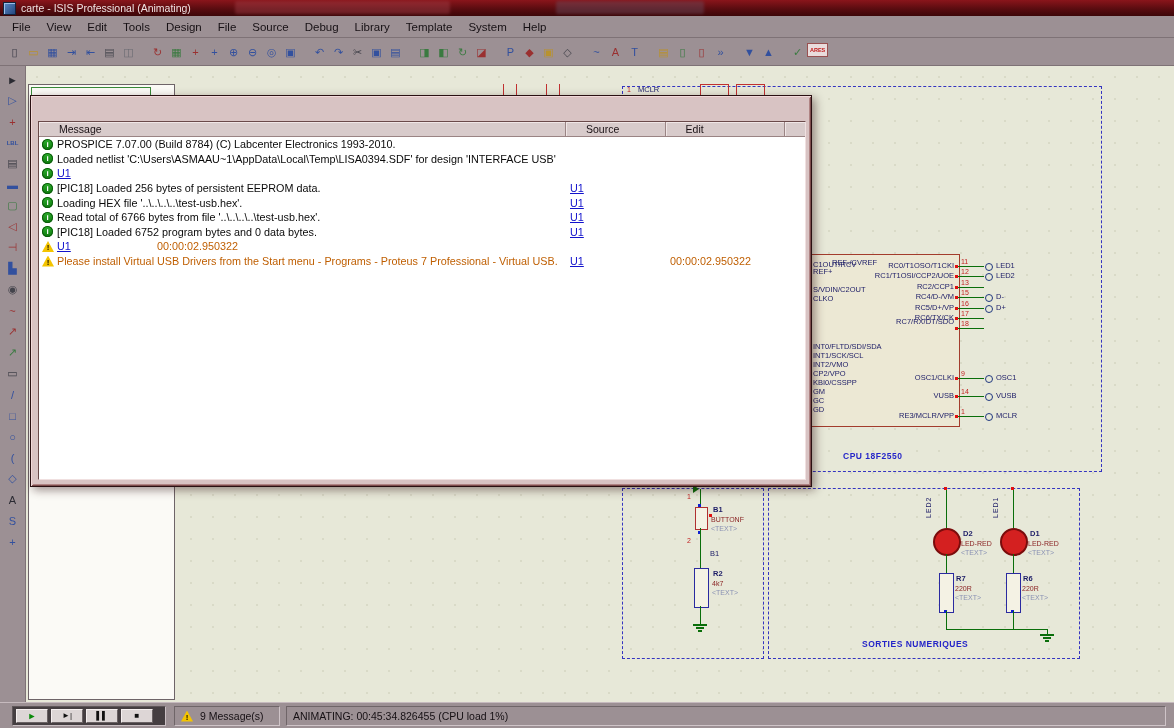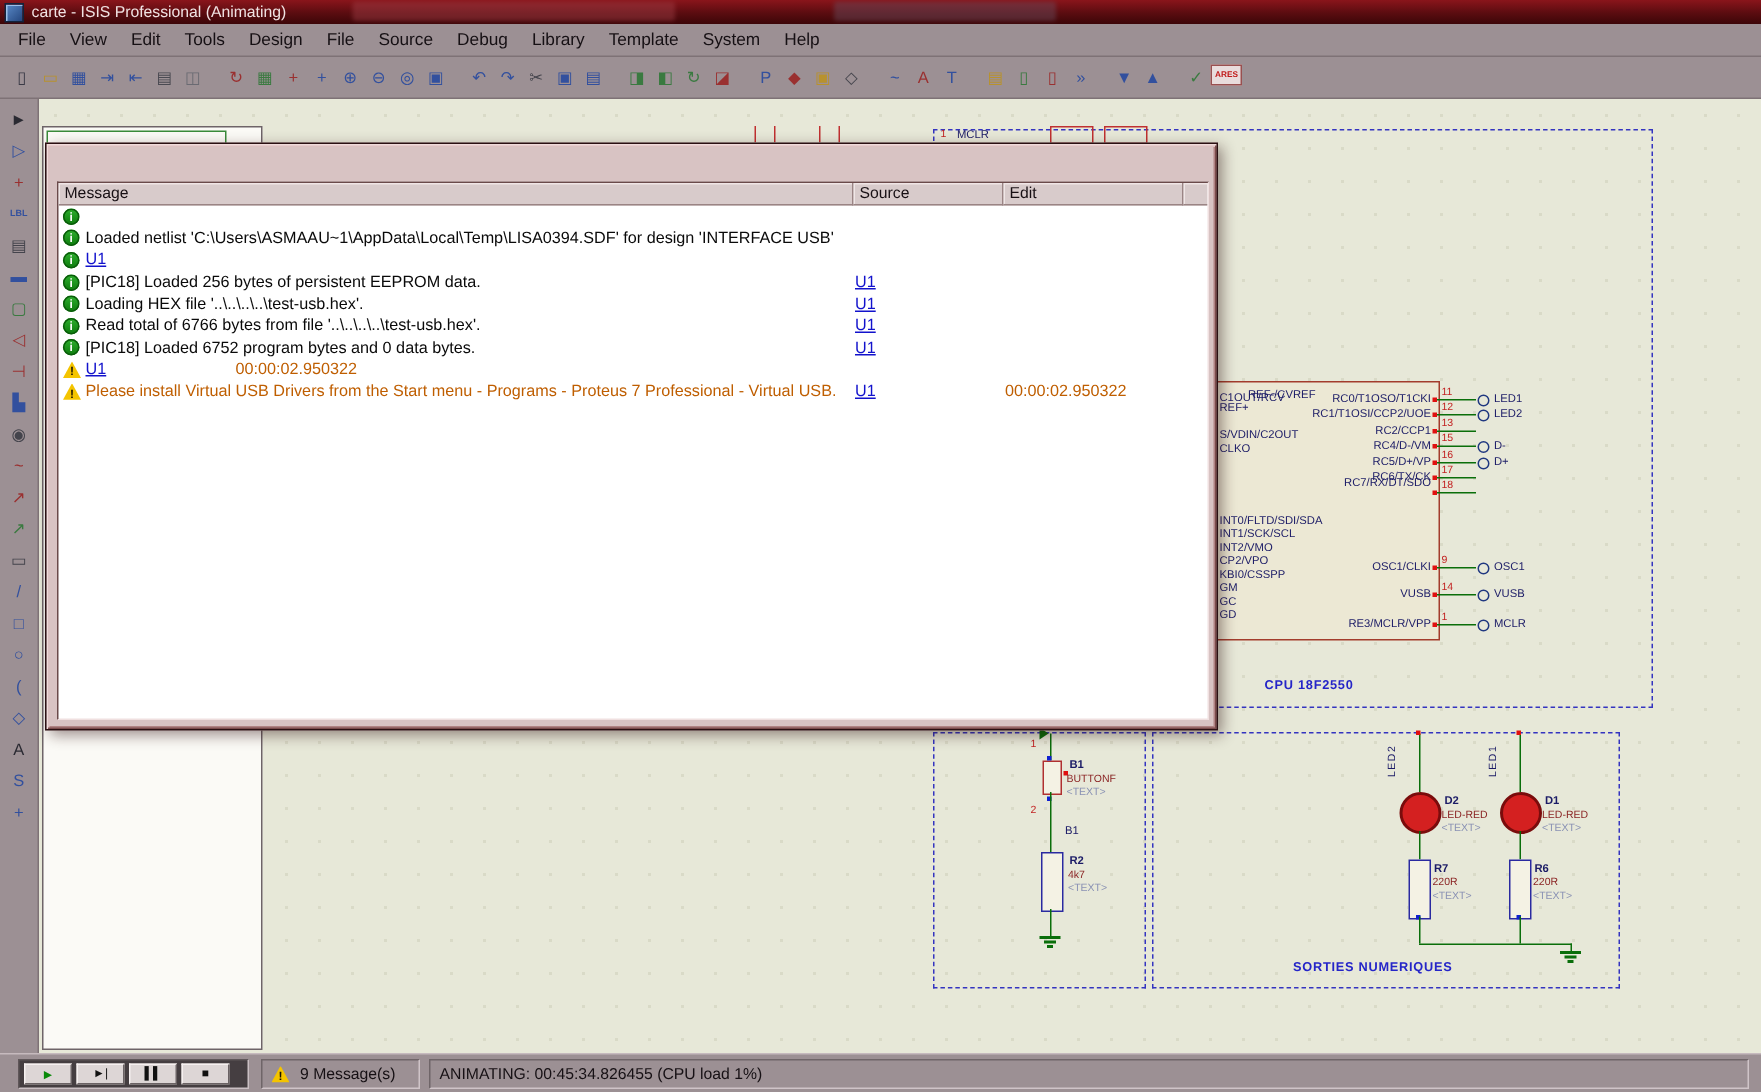--- a/index.html
+++ b/index.html
@@ -74,21 +74,21 @@
   .dlg-title{position:absolute;left:4px;top:4px;right:4px;height:17px;
     background:linear-gradient(90deg,#b07676,#caa0a0 55%,#e8d0d4);display:flex;align-items:center;
     padding-left:5px;font-weight:bold;font-size:11px;color:#20202a;box-sizing:border-box}
   .dlg-close{margin-left:auto;margin-right:2px;width:16px;height:13px;background:#d8c4c4;
     border:1px solid;border-color:#f4e4e4 #6a4242 #6a4242 #f4e4e4;font-size:9px;line-height:11px;
     text-align:center;font-weight:bold;color:#201016;box-sizing:border-box}
   .dlg-list{position:absolute;left:7px;top:25px;width:768px;height:359px;background:#fff;
     border:1px solid;border-color:#6a4a4a #f0e0e0 #f0e0e0 #6a4a4a;box-sizing:border-box;overflow:hidden}
   .hdr{display:flex;height:15px;font-size:10.5px;color:#181014}
   .hdr-cell{background:#d8cbcb;border-right:1px solid #9a8484;border-bottom:1px solid #9a8484;
-    box-shadow:inset 1px 1px 0 #f0e6e6;padding:1px 0 0 4px;box-sizing:border-box;overflow:hidden}
+    box-shadow:inset 1px 1px 0 #f0e6e6;padding:1px 0 0 20px;box-sizing:border-box;overflow:hidden}
   .w-msg{width:530px}.w-src{width:100px}.w-time{width:120px}.w-fill{flex:1;border-right:none}
   .rows{position:absolute;left:0;top:15px;right:0;bottom:0}
   .log-row{display:flex;align-items:center;height:14.6px;font-size:10.8px;color:#0a0a0a;padding-left:2px}
   .log-row.warning{color:#bf5e00}
   .ic-info{width:11px;height:11px;flex:none;margin:0 4px 0 1px;border-radius:50%;
     background:linear-gradient(#2fb02f,#0c7a0c);box-shadow:inset 0 0 0 1px #0a5c0a;color:#fff;
     font-weight:bold;font-size:8px;line-height:11px;text-align:center}
   .tri{width:12px;height:11px;flex:none;margin:0 3px 0 1px;background:#f4c400;
     clip-path:polygon(50% 0,100% 100%,0 100%);color:#1a1200;font-weight:bold;font-size:8px;
     line-height:13px;text-align:center}
@@ -379,20 +379,21 @@
     <div class="dlg-list">
       <div class="hdr">
         <span class="hdr-cell w-msg">Message</span>
         <span class="hdr-cell w-src">Source</span>
         <span class="hdr-cell w-time">Edit</span>
         <span class="hdr-cell w-fill"></span>
       </div>
       <div class="rows">
           <div class="log-row info">
             <span class="ic-info">i</span>
+            <span class="lmsg">PROSPICE 7.07.00 (Build 8784) (C) Labcenter Electronics 1993-2010.</span>
             <span class="lsrc"></span>
             <span class="ltime"></span>
           </div>
           <div class="log-row info">
             <span class="ic-info">i</span>
             <span class="lmsg">Loaded netlist 'C:\Users\ASMAAU~1\AppData\Local\Temp\LISA0394.SDF' for design 'INTERFACE USB'</span>
             <span class="lsrc"></span>
             <span class="ltime"></span>
           </div>
           <div class="log-row info">

